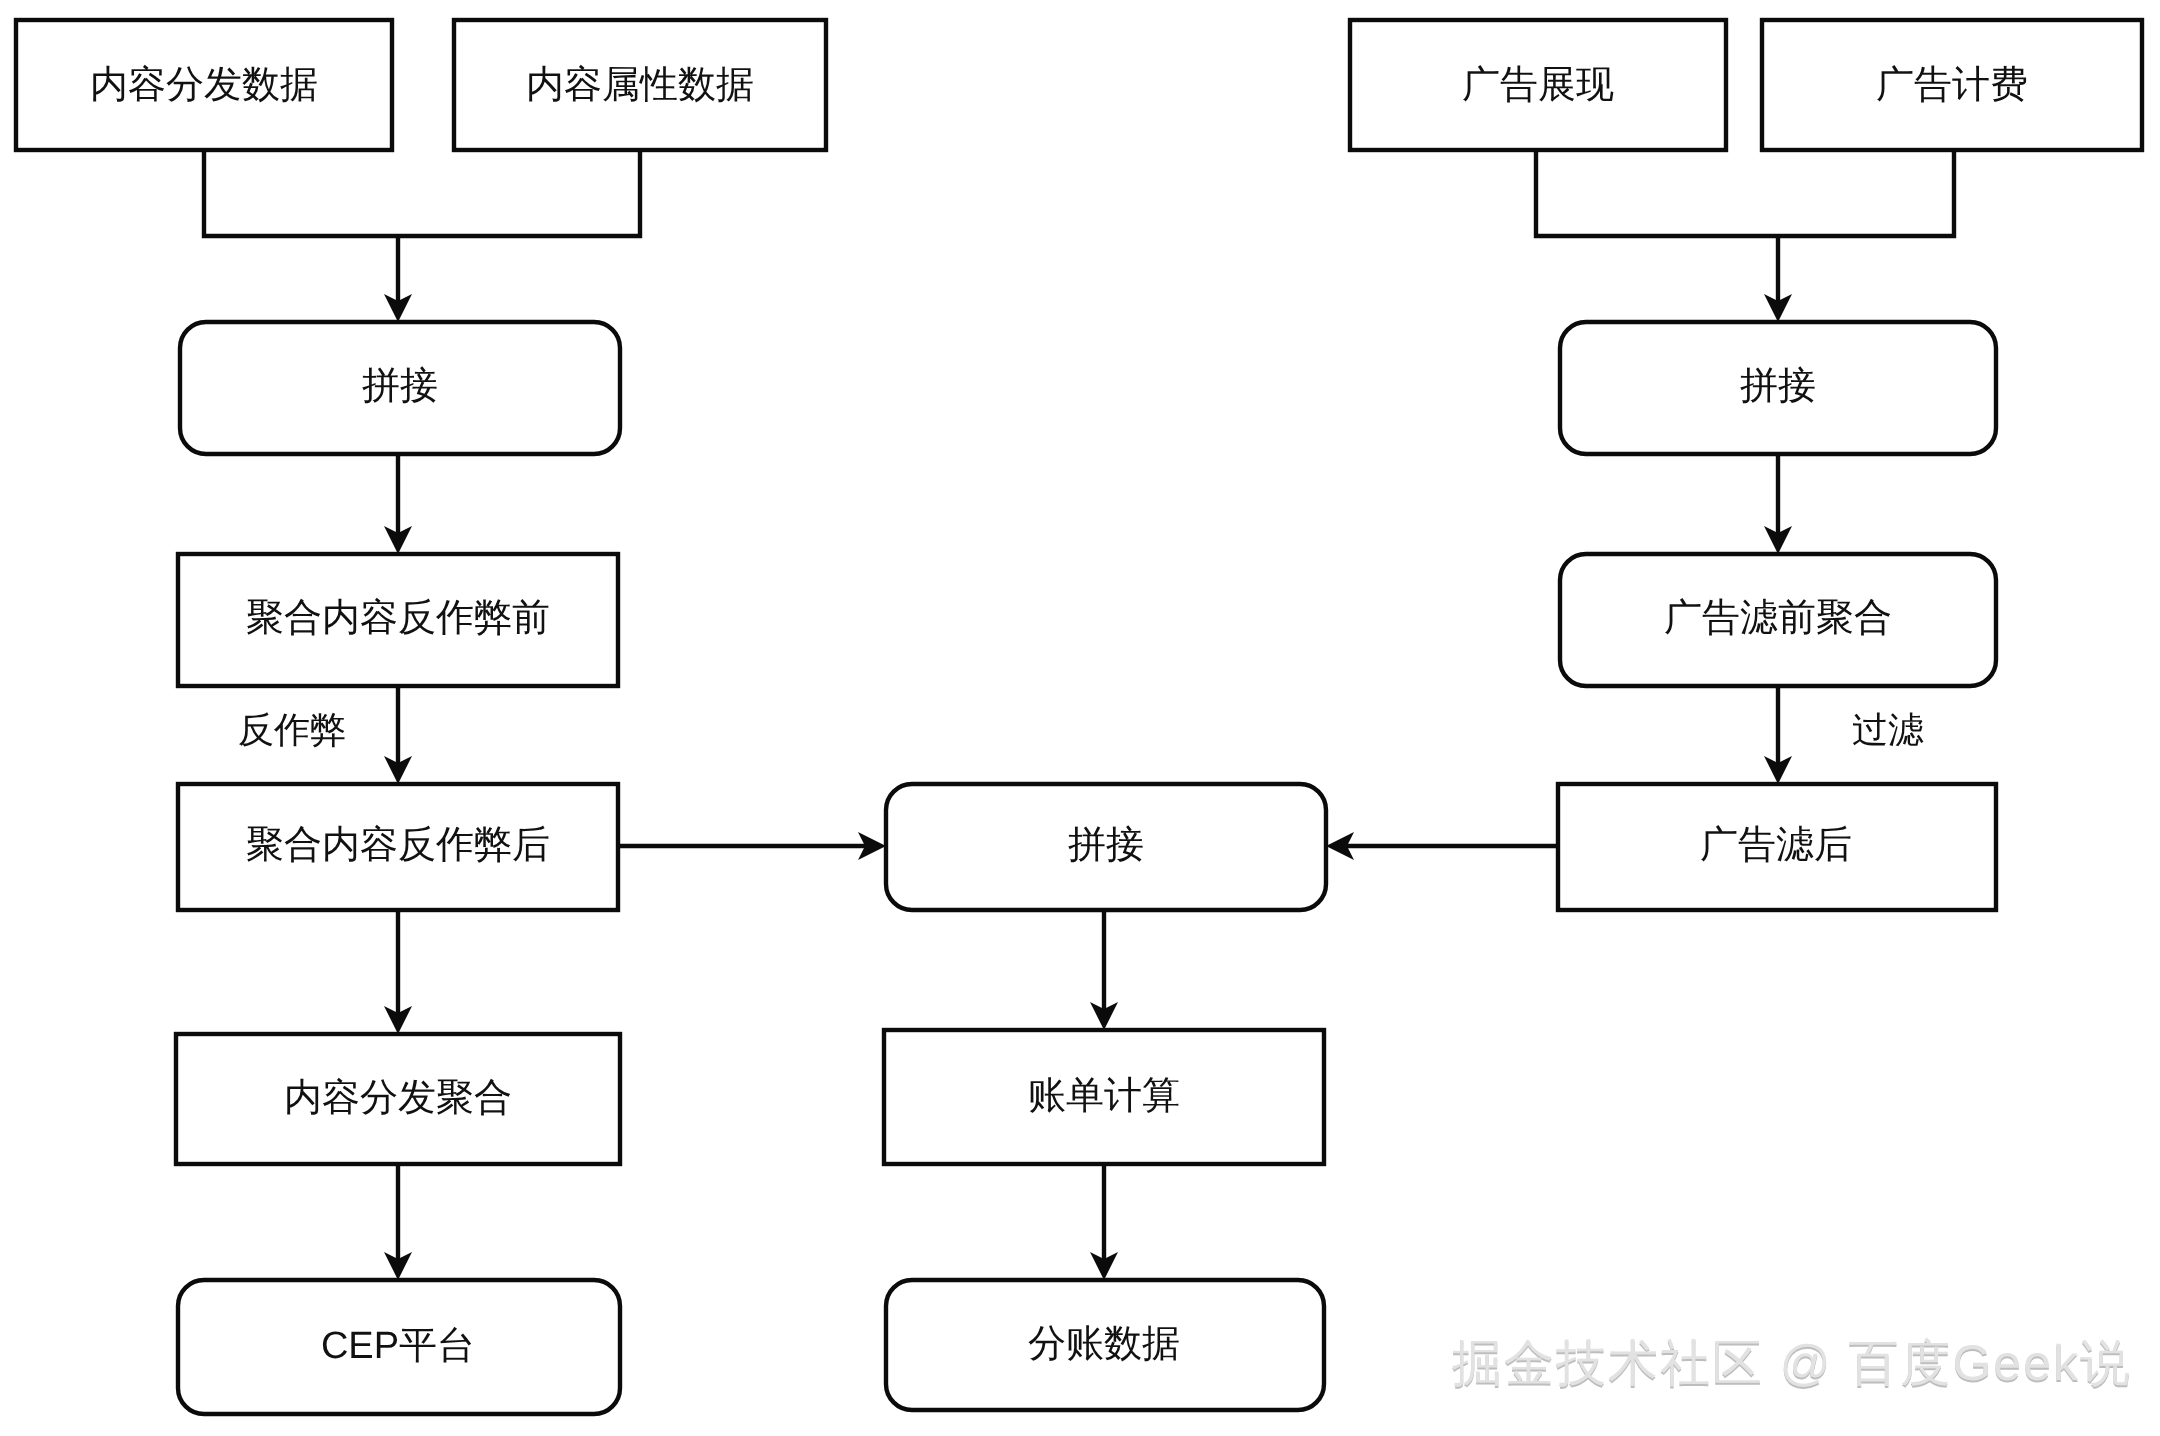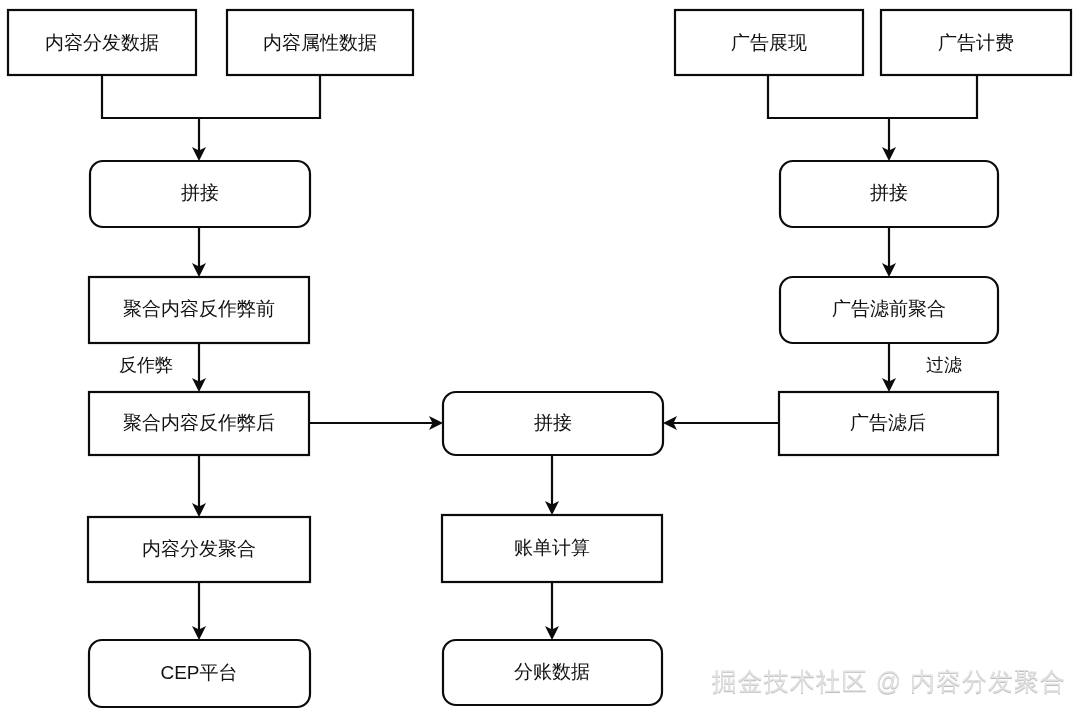--- a/index.html
+++ b/index.html
@@ -221,15 +221,15 @@
       </g>
 
       <g>
         <rect class="node-rect" x="443" y="640" width="219" height="65" rx="13" ry="13"></rect>
         <text class="node-label" x="552" y="673">分账数据</text>
       </g>
 
     </g>
   </svg>
 
-  <div class="watermark-text">掘金技术社区 @ 内容分发聚合</div>
+  <div class="watermark-text">掘金技术社区 @ 百度Geek说</div>
 
 </div>
 
 </body></html>

